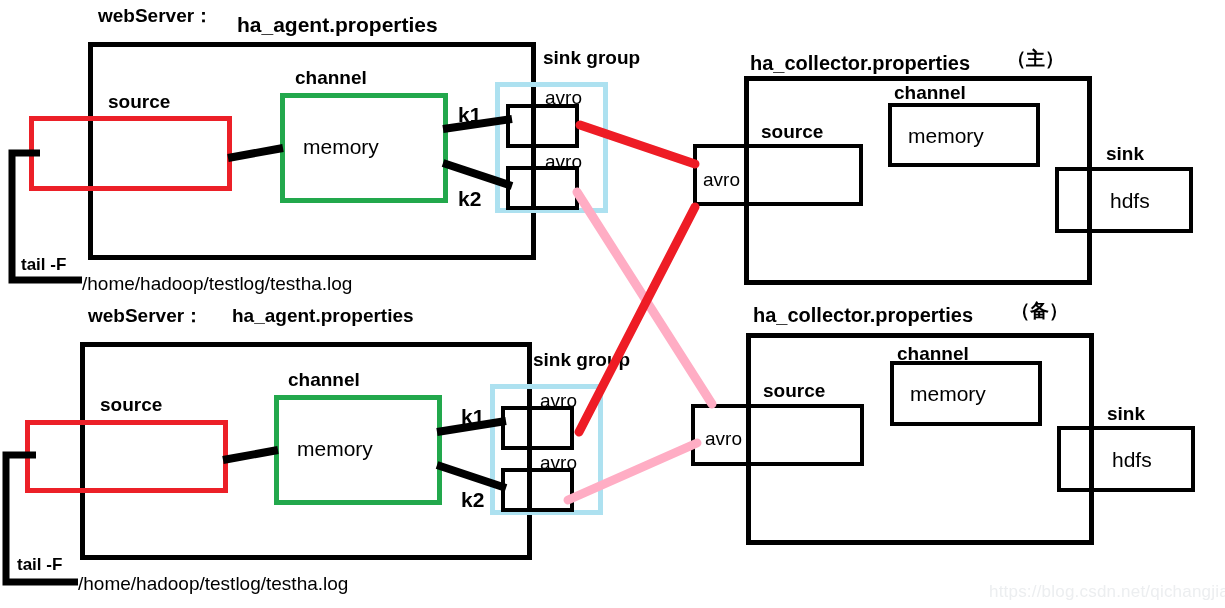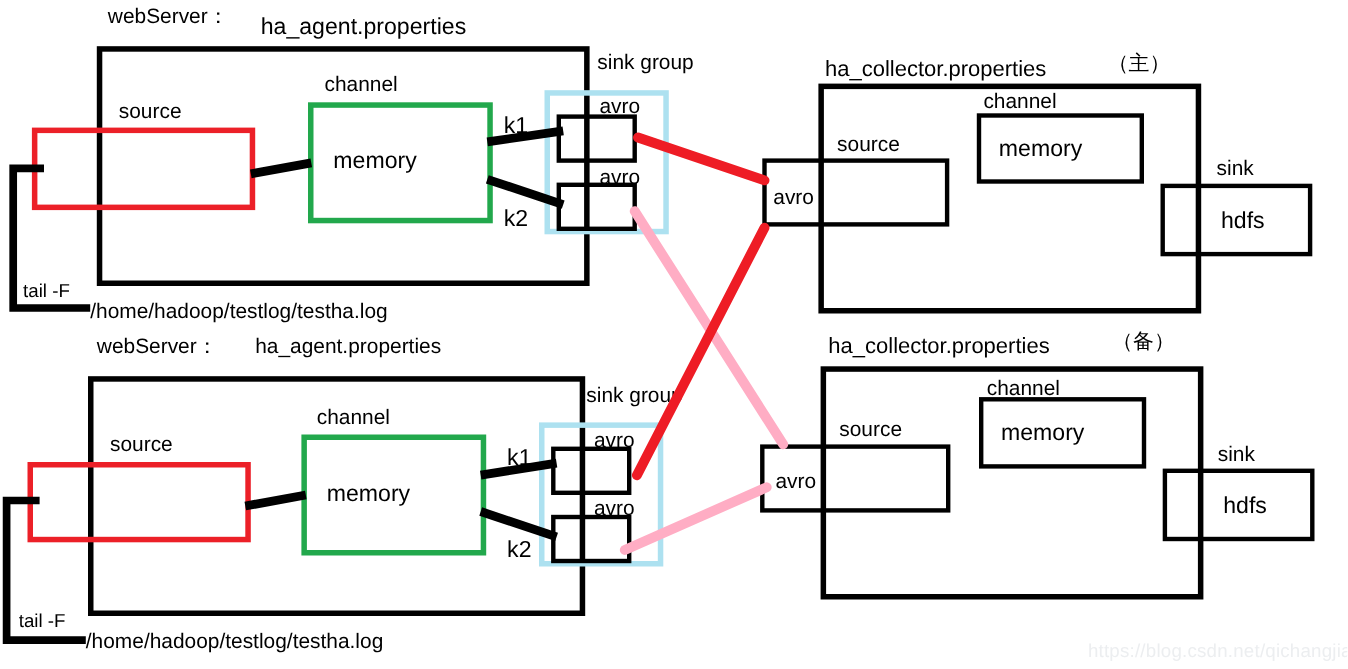--- a/index.html
+++ b/index.html
@@ -15,21 +15,21 @@
     width: 1225px;
     height: 608px;
     background: #ffffff;
     overflow: hidden;
   }
   .lbl {
     position: absolute;
     color: #000000;
     white-space: nowrap;
     line-height: 1;
-    font-weight: 400;
+    font-weight: 700;
   }
   .box {
     position: absolute;
     box-sizing: border-box;
     background: transparent;
   }
   .bx-black { border: 5px solid #000000; }
   .bx-black-thin { border: 4px solid #000000; }
   .bx-red { border: 5px solid #ec2028; }
   .bx-green { border: 5px solid #22a84c; }

